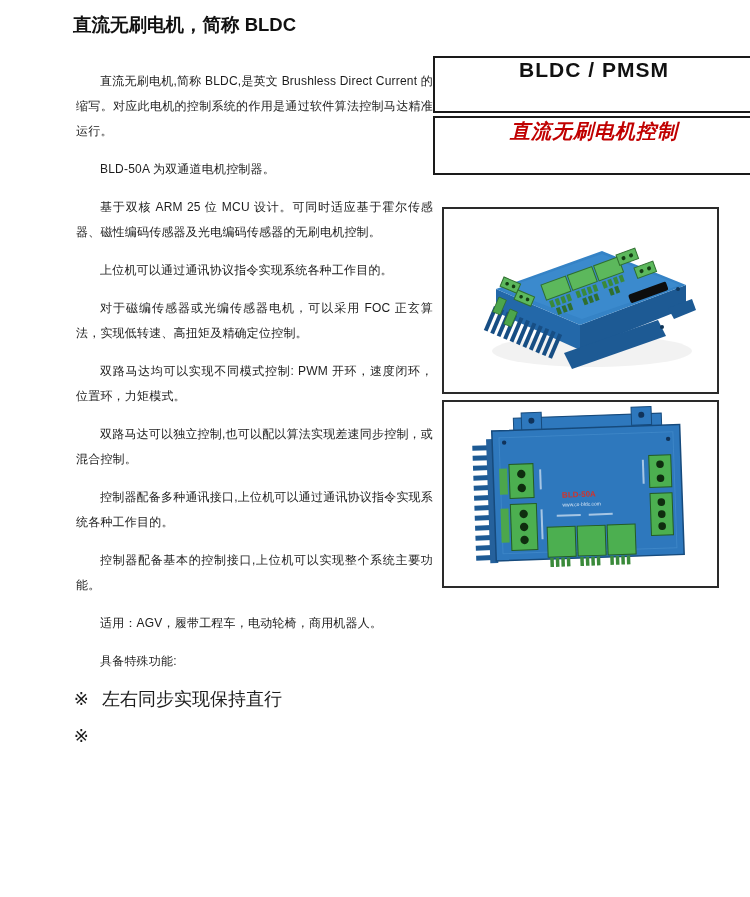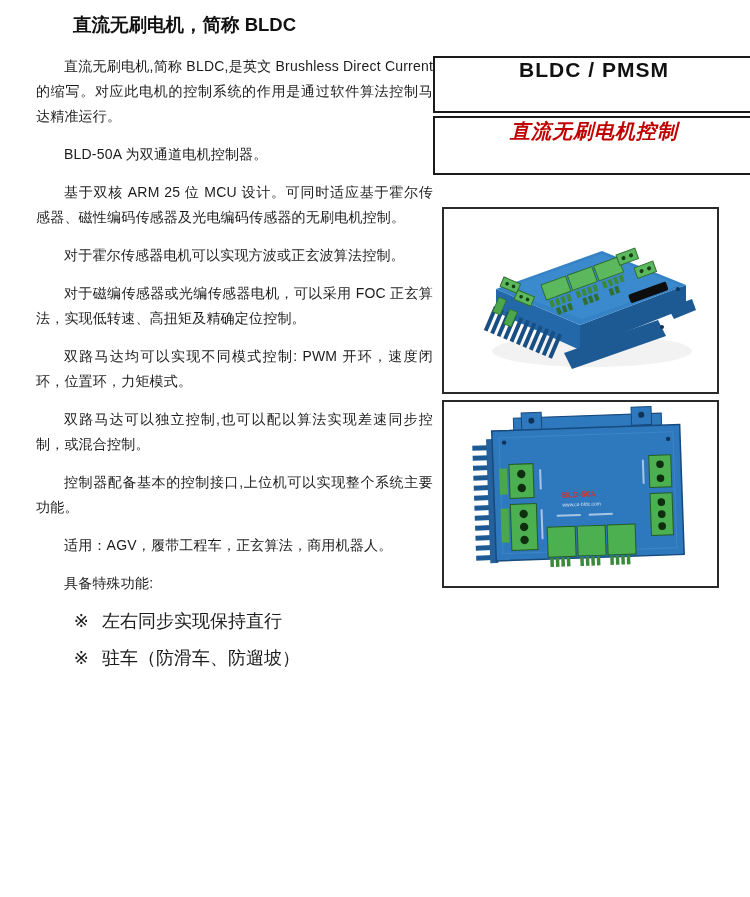--- a/index.html
+++ b/index.html
@@ -6,25 +6,25 @@
   html,body { background:#ffffff; }
   .page {
     position:relative; width:750px; height:897px; background:#ffffff;
     font-family:"Liberation Sans","DejaVu Sans",sans-serif;
     color:#1c1c1c; overflow:hidden;
   }
   
   .text-col { position:absolute; left:36px; top:12px; width:397px; }
   .doc-heading {
     font-size:18.5px; font-weight:bold; line-height:25px;
-    text-indent:2em; margin-bottom:17px; color:#111;
+    text-indent:2em; margin-bottom:32px; color:#111;
   }
   .para {
-    font-size:14px; line-height:25px; text-align:justify;
-    text-indent:2em; margin-bottom:13px; letter-spacing:0.2px;
+    font-size:12px; line-height:25px; text-align:justify;
+    text-indent:2em; margin-bottom:13px; letter-spacing:0.2px;margin-left:40px;
   }
   .bullet-row {
     display:flex; align-items:flex-start; gap:13px;
     font-size:18px; line-height:25px; margin-bottom:12px;
     padding-left:2.1em;
   }
   .bullet-marker { flex:0 0 auto; }
   
   .label-box {
     position:absolute; left:433px; width:322px;
@@ -46,35 +46,35 @@
 </head>
 <body>
 
 <div class="page">
 
   <div class="text-col">
     <div class="doc-heading">直流无刷电机，简称 BLDC</div>
     <p class="para">直流无刷电机,简称 BLDC,是英文 Brushless Direct Current 的缩写。对应此电机的控制系统的作用是通过软件算法控制马达精准运行。</p>
     <p class="para">BLD-50A 为双通道电机控制器。</p>
     <p class="para">基于双核 ARM 25 位 MCU 设计。可同时适应基于霍尔传感器、磁性编码传感器及光电编码传感器的无刷电机控制。</p>
-    <p class="para">对于霍尔传感器电机可以实现方波或正玄波算法控制。</p>
+    <p class="para">上位机可以通过通讯协议指令实现系统各种工作目的。</p>
     <p class="para">对于磁编传感器或光编传感器电机，可以采用 FOC 正玄算法，实现低转速、高扭矩及精确定位控制。</p>
     <p class="para">双路马达均可以实现不同模式控制: PWM 开环，速度闭环，位置环，力矩模式。</p>
     <p class="para">双路马达可以独立控制,也可以配以算法实现差速同步控制，或混合控制。</p>
+    <p class="para">控制器配备多种通讯接口,上位机可以通过通讯协议指令实现系统各种工作目的。</p>
     <p class="para">控制器配备基本的控制接口,上位机可以实现整个系统主要功能。</p>
-    <p class="para">适用：AGV，履带工程车，正玄算法，商用机器人。</p>
+    <p class="para">适用：AGV，履带工程车，电动轮椅，商用机器人。</p>
     <p class="para">具备特殊功能:</p>
 
     <div class="bullet-row">
       <span class="bullet-marker">※</span>
       <span>左右同步实现保持直行</span>
     </div>
     <div class="bullet-row">
       <span class="bullet-marker">※</span>
-      <span>驻车（防滑车、防遛坡）</span>
     </div>
 
   </div>
 
   <div class="label-box label-box-1">
     <span class="label-text">BLDC / PMSM</span>
   </div>
   <div class="label-box label-box-2">
     <span class="label-text">直流无刷电机控制</span>
   </div>

